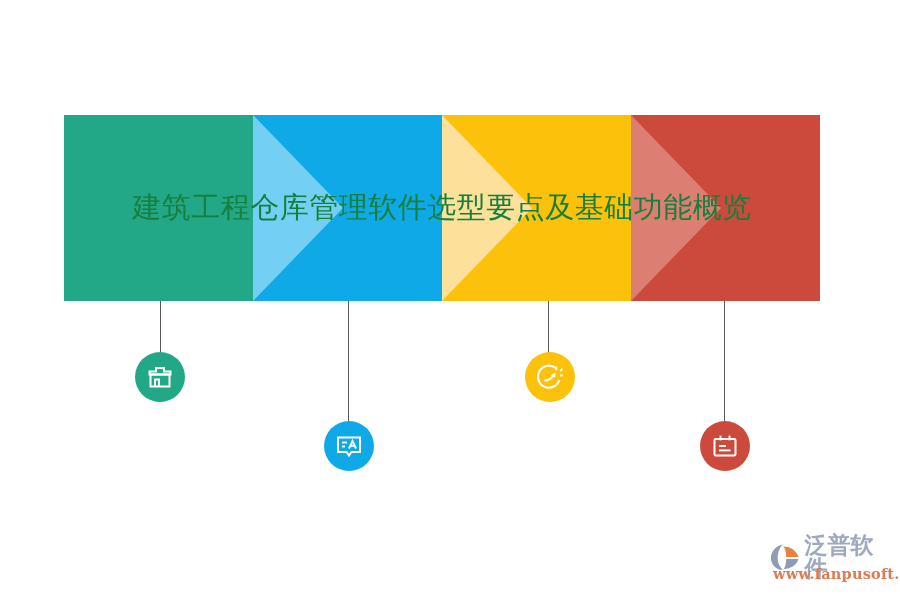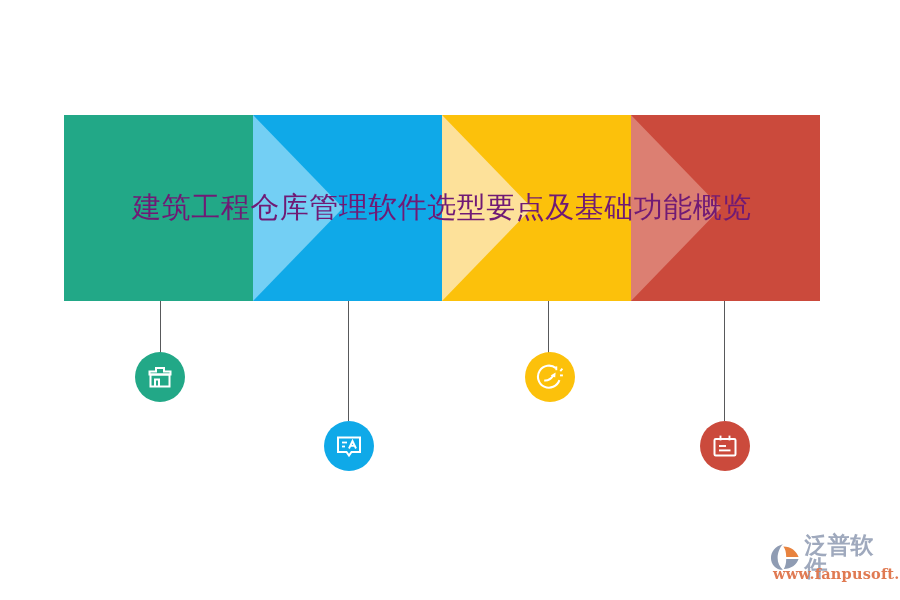--- a/index.html
+++ b/index.html
@@ -43,21 +43,21 @@
     left: 0;
     top: 0;
     width: 756px;
     height: 186px;
     display: flex;
     align-items: center;
     justify-content: center;
     font-family: "DejaVu Serif", "Liberation Serif", serif;
     font-size: 29px;
     letter-spacing: 0.5px;
-    color: #701a75;
+    color: #15803d;
     white-space: nowrap;
     pointer-events: none;
   }
 
   
   .connector {
     position: absolute;
     width: 1px;
     background: #58595b;
   }

